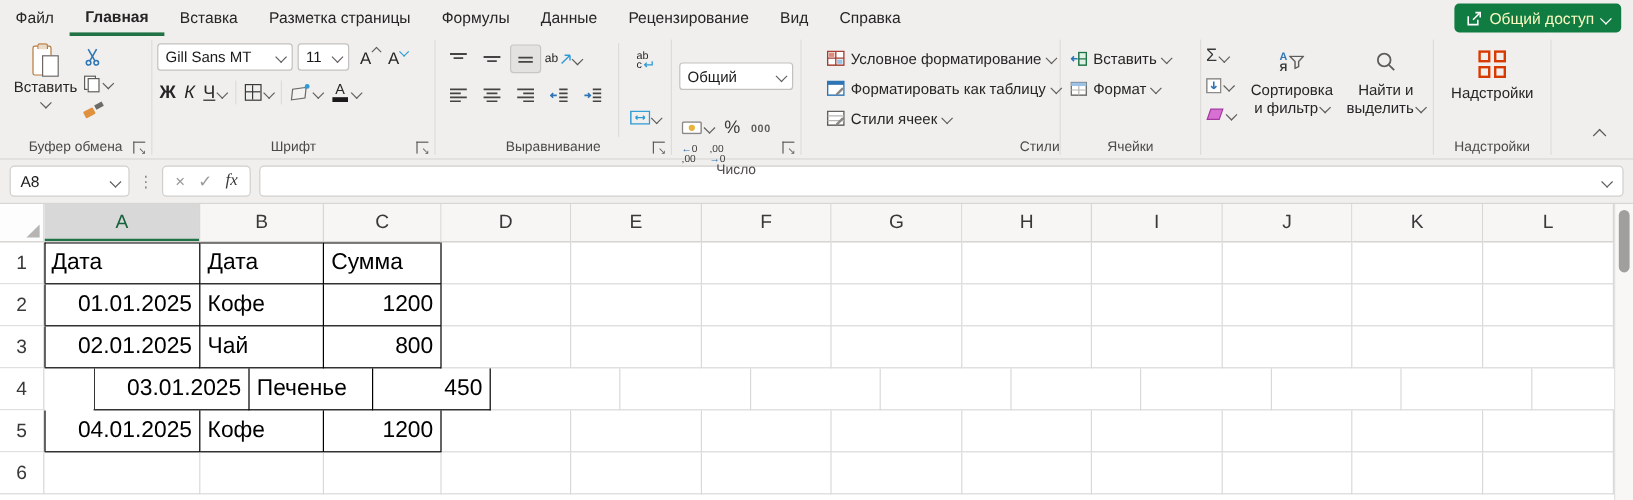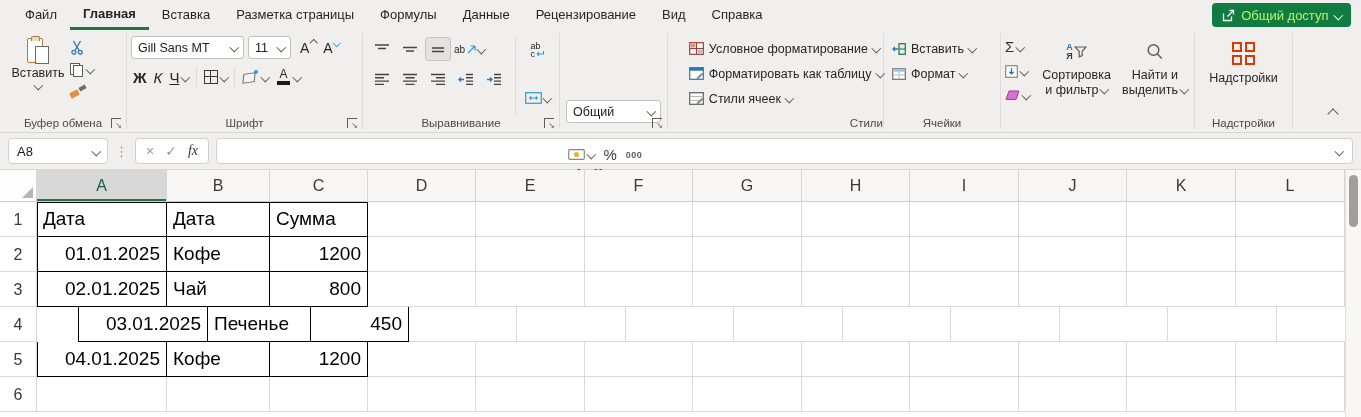--- a/index.html
+++ b/index.html
@@ -1,23 +1,23 @@
 <!DOCTYPE html>
 <html><head>
 <meta charset="utf-8">
 <style>
   html,body{margin:0;padding:0;background:#fff;}
   .app{position:relative;width:1361px;height:417px;overflow:hidden;
        font-family:"Liberation Sans",sans-serif;background:#fff;color:#262626;}
 
   
-  .tabbar{height:30px;background:#f1efed;display:flex;align-items:center;padding-left:12px;position:relative;}
+  .tabbar{height:30px;background:#f1efed;display:flex;align-items:center;position:relative;}
   .tab{padding:0 13px;font-size:13px;color:#262626;height:30px;line-height:30px;cursor:default;box-sizing:border-box;}
   .tab.active{font-weight:700;border-bottom:3px solid #217346;line-height:27px;}
-  .share-btn{position:absolute;right:10px;top:3px;height:24px;background:#107c41;color:#bef264;border-radius:4px;
+  .share-btn{position:absolute;right:10px;top:3px;height:24px;background:#107c41;color:#fef9c3;border-radius:4px;
              display:flex;align-items:center;gap:6px;padding:0 10px;font-size:13px;}
   .share-btn .cv{border-color:#fff;}
 
   
   .ribbon{height:103px;background:#f1efed;border-bottom:1px solid #d8d6d4;display:flex;position:relative;box-sizing:border-box;}
   .group{position:relative;display:flex;flex-direction:column;box-sizing:border-box;padding-top:6px;}
   .g-body{flex:1;}
   .g-label{height:18px;display:flex;align-items:center;justify-content:center;font-size:11.5px;color:#4c4a48;}
   .gsep{width:1px;background:#dedbd8;margin:3px 0;}
   .launcher{position:absolute;right:5px;bottom:4px;width:9px;height:9px;border-top:1.2px solid #5f5d5b;border-left:1.2px solid #5f5d5b;}
@@ -77,21 +77,21 @@
   .align-main{display:flex;flex-direction:column;gap:6px;padding:1px 2px 0 6px;}
   .arow{display:flex;align-items:center;gap:2px;}
   .abtn{display:flex;align-items:center;justify-content:center;gap:2px;min-width:24px;height:22px;border-radius:3px;border:1px solid transparent;}
   .abtn.sel{background:#e4e2e0;border-color:#c8c6c4;}
   .align-right{display:flex;flex-direction:column;justify-content:space-between;padding:2px 0 4px 8px;margin-left:6px;border-left:1px solid #dedbd8;}
   .wrap-ic{display:flex;flex-direction:column;align-items:flex-start;font-size:9px;line-height:8px;color:#262626;}
   .wrap-l2{display:flex;align-items:center;gap:1px;}
   .ori-txt{font-size:10px;color:#262626;}
 
   
-  .num-r1{display:flex;justify-content:center;padding:16px 6px;margin-top:48px;}
+  .num-r1{display:flex;justify-content:center;padding:16px 6px;}
   .num-r2{display:flex;align-items:center;gap:9px;padding:7px 8px 0;}
   .pct{font-size:15px;color:#3a3939;}
   .thou{font-size:9px;letter-spacing:.5px;color:#5f5d5b;font-weight:700;}
   .num-r3{display:flex;align-items:center;gap:10px;padding:5px 8px 0;}
   .numstack{display:flex;flex-direction:column;font-size:8.5px;line-height:8px;color:#3a3939;}
   .numstack .arr{font-style:normal;color:#2e75b6;}
   .numstack b{font-weight:400;}
 
   
   .rowbtn{display:flex;align-items:center;gap:5px;height:25px;padding-left:8px;font-size:12.5px;color:#262626;}

